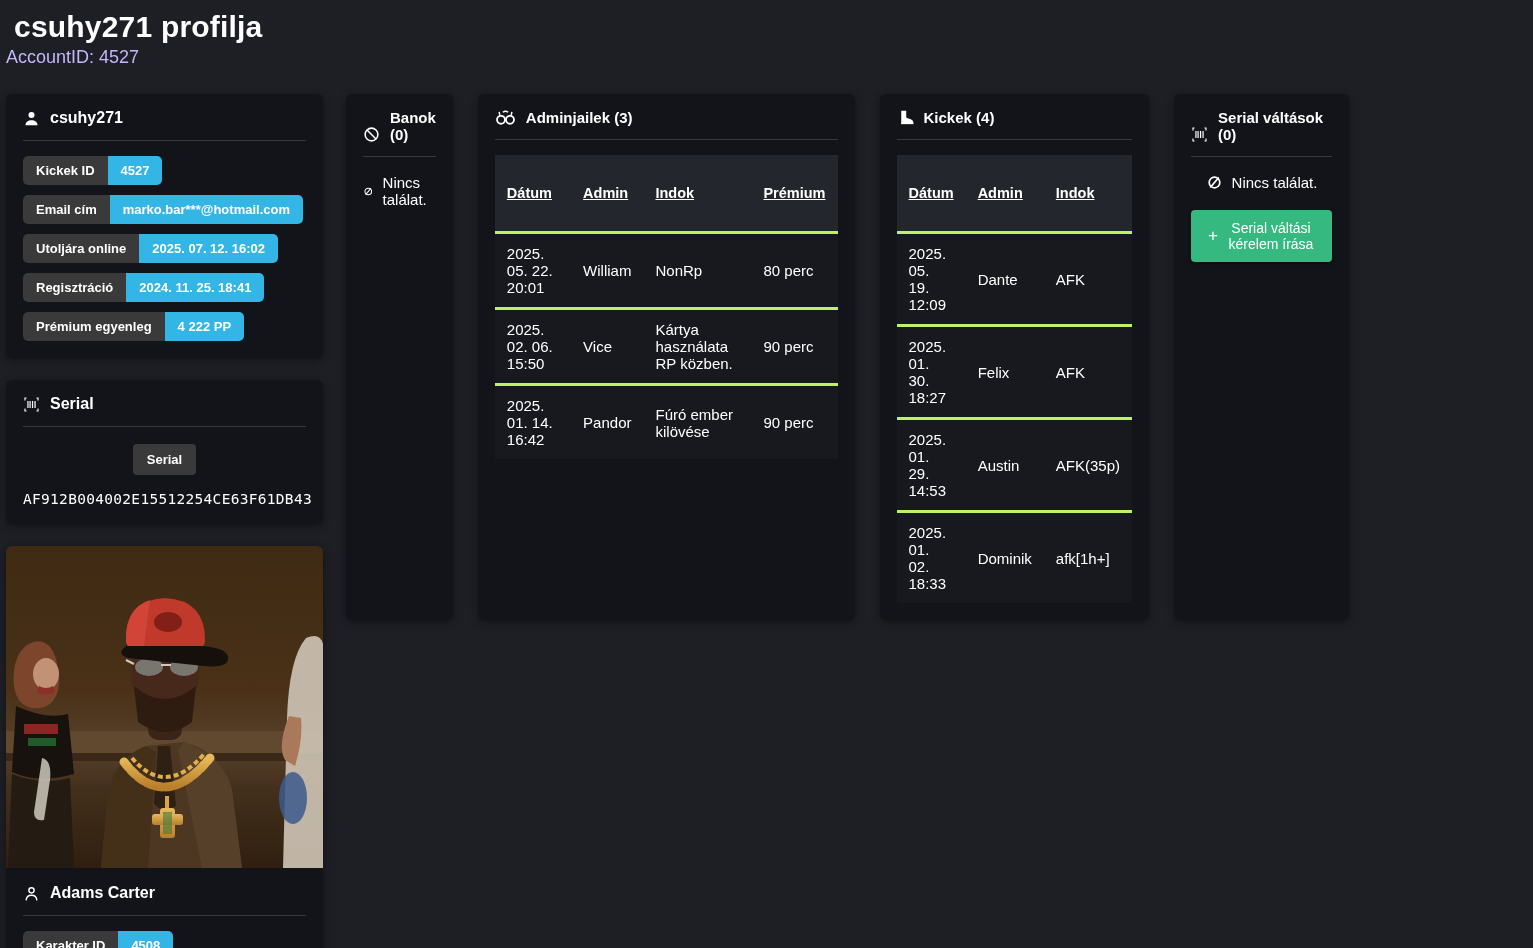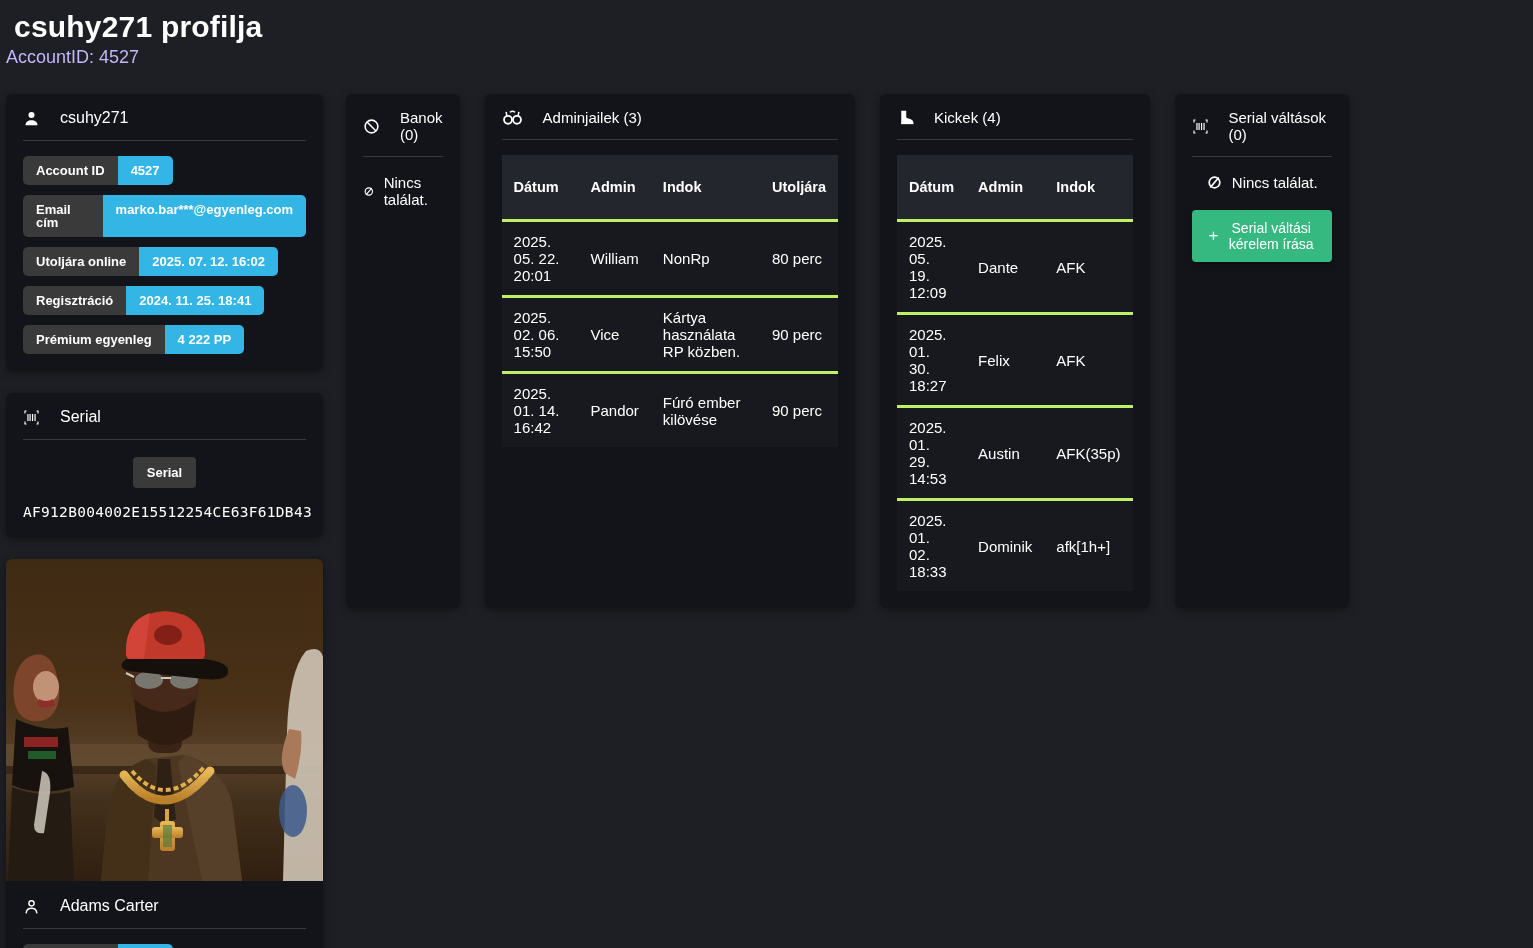--- a/index.html
+++ b/index.html
@@ -17,21 +17,21 @@
   .layout { display:flex; gap:23px; margin-top:26px; align-items:flex-start; }
   .sidebar { width:317px; flex-shrink:0; display:flex; flex-direction:column; gap:22px; }
   .main { width:1003px; flex-shrink:0; display:flex; flex-direction:row; gap:25px; }
 
   .card {
     background:#121419; border-radius:6px;
     box-shadow:0 2px 8px rgba(0,0,0,.4);
   }
   .card-pad { padding:15px 17px 17px 17px; }
 
-  .card-header { display:flex; align-items:center; gap:20px; font-weight:normal; font-size:15px; }
+  .card-header { display:flex; align-items:flex-end; gap:10px; font-weight:bold; font-size:15px; }
   .card-header .hicon { width:17px; height:17px; flex-shrink:0; display:inline-flex; }
   .card-header .hicon svg { width:100%; height:100%; }
   .divider { border:none; border-top:1px solid rgba(255,255,255,.16); margin:13px 0 0 0; }
 
   
   .chips { display:flex; flex-direction:column; gap:10px; margin-top:15px; align-items:flex-start; }
   .chip { display:inline-flex; font-size:13px; font-weight:bold; line-height:1; border-radius:5px; overflow:hidden; }
   .chip .seg { padding:8px 13px; }
   .chip .seg-label { background:#3a3a3a; }
   .chip .seg-cyan { background:#33b5e5; }
@@ -52,21 +52,21 @@
   .char-img { width:317px; height:322px; border-radius:6px 6px 0 0; display:block; }
 
   
   .empty-state { display:flex; align-items:center; justify-content:center; gap:9px;
     font-weight:normal; font-size:15px; margin:17px 0 5px 0; }
   .empty-state .eicon { width:17px; height:17px; display:inline-flex; }
   .empty-state .eicon svg { width:100%; height:100%; }
 
   table.data { width:100%; border-collapse:collapse; margin-top:15px; background:#17191e; font-size:15px; }
   table.data thead tr { background:#23262c; }
-  table.data th { text-align:left; font-weight:bold; padding:24px 12px; font-size:14.5px; }
+  table.data th { text-align:left; font-weight:bold; padding:30px 12px; font-size:14.5px;text-decoration:underline; }
   table.data td { padding:11px 12px; border-top:3px solid #bef264; }
 
   
   .tbl-jail col.c1 { width:28.5%; } .tbl-jail col.c2 { width:13.5%; }
   .tbl-jail col.c3 { width:41.5%; } .tbl-jail col.c4 { width:16.5%; }
   .tbl-kick col.c1 { width:48%; } .tbl-kick col.c2 { width:25%; } .tbl-kick col.c3 { width:27%; }
 
   .btn-green {
     display:flex; align-items:center; gap:9px;
     margin:19px auto 3px auto; border:none; cursor:pointer;
@@ -93,26 +93,26 @@
             <svg viewBox="0 0 24 24">
                 <circle cx="12" cy="7" r="4.3" fill="#fff"></circle>
                 <path d="M3.5 21.5c0-4.6 3.8-7.1 8.5-7.1s8.5 2.5 8.5 7.1z" fill="#fff"></path>
               </svg>
           </span>
           <span style="font-size:16px;">csuhy271</span>
         </div>
         <hr class="divider">
         <div class="chips">
           <div class="chip">
-            <span class="seg seg-label">Account ID</span>
+            <span class="seg seg-label">Kickek ID</span>
             <span class="seg seg-cyan">4527</span>
           </div>
           <div class="chip">
             <span class="seg seg-label">Email cím</span>
-            <span class="seg seg-cyan">marko.bar***@egyenleg.com</span>
+            <span class="seg seg-cyan">marko.bar***@hotmail.com</span>
           </div>
           <div class="chip">
             <span class="seg seg-label">Utoljára online</span>
             <span class="seg seg-cyan">2025. 07. 12. 16:02</span>
           </div>
           <div class="chip">
             <span class="seg seg-label">Regisztráció</span>
             <span class="seg seg-cyan">2024. 11. 25. 18:41</span>
           </div>
           <div class="chip">
@@ -273,21 +273,21 @@
               <col class="c1">
               <col class="c2">
               <col class="c3">
               <col class="c4">
             </colgroup>
           <thead>
             <tr>
               <th>Dátum</th>
               <th>Admin</th>
               <th>Indok</th>
-              <th>Utoljára</th>
+              <th>Prémium</th>
             </tr>
           </thead>
           <tbody>
 
               <tr>
                 <td>2025. 05. 22. 20:01</td>
                 <td>William</td>
                 <td>NonRp</td>
                 <td>80 perc</td>
               </tr>

